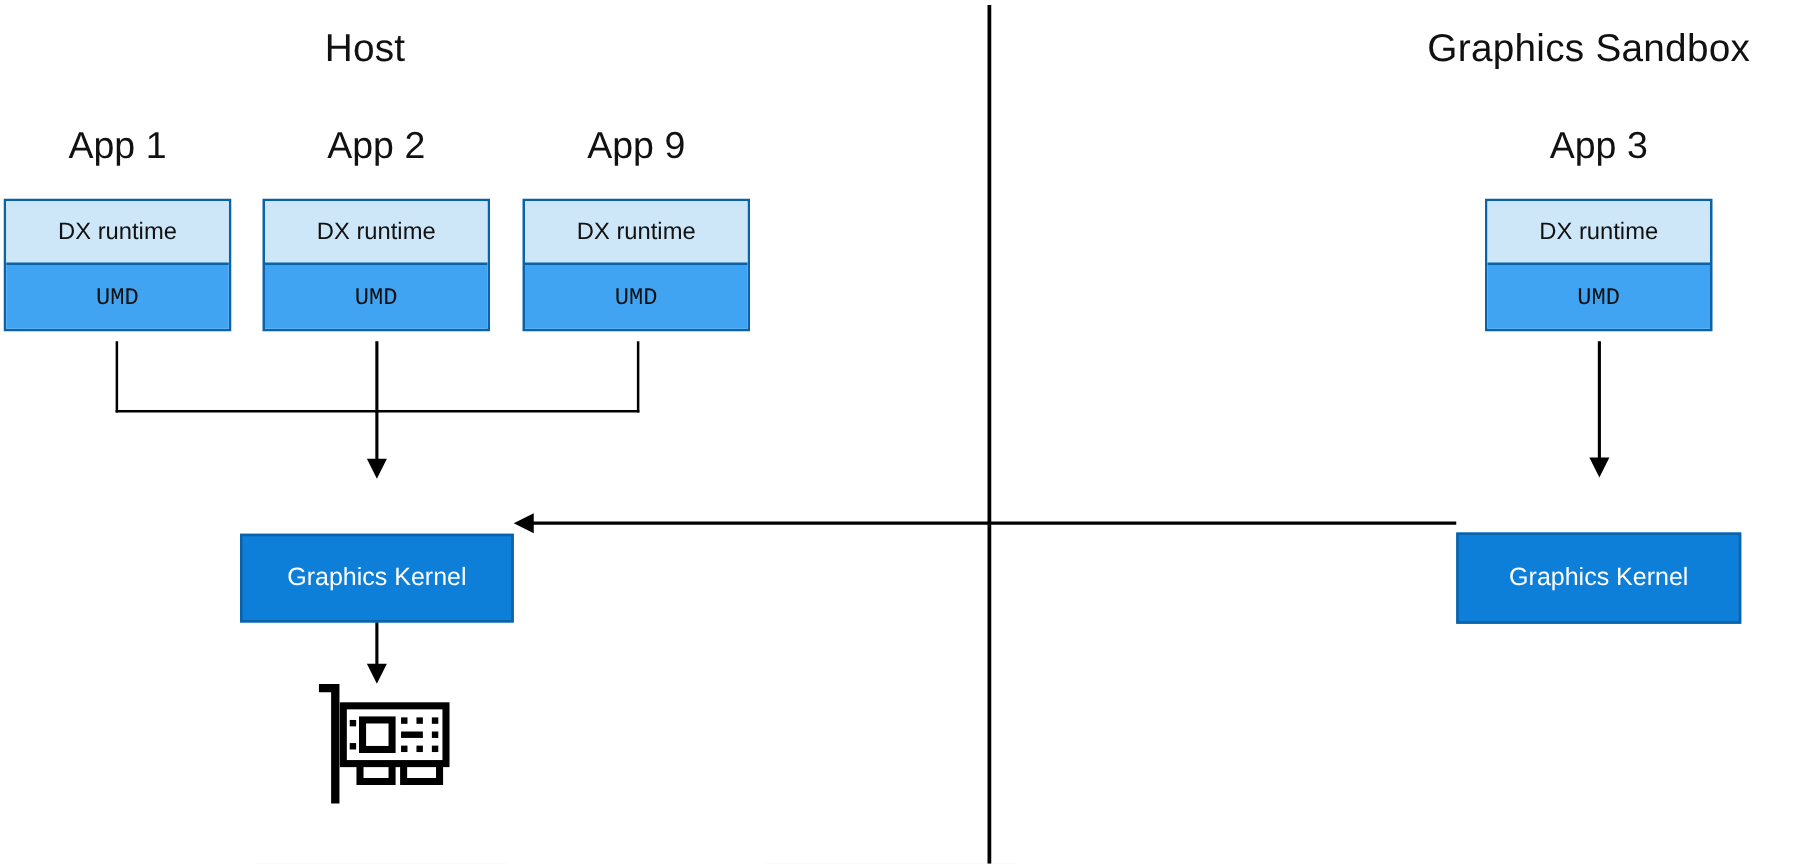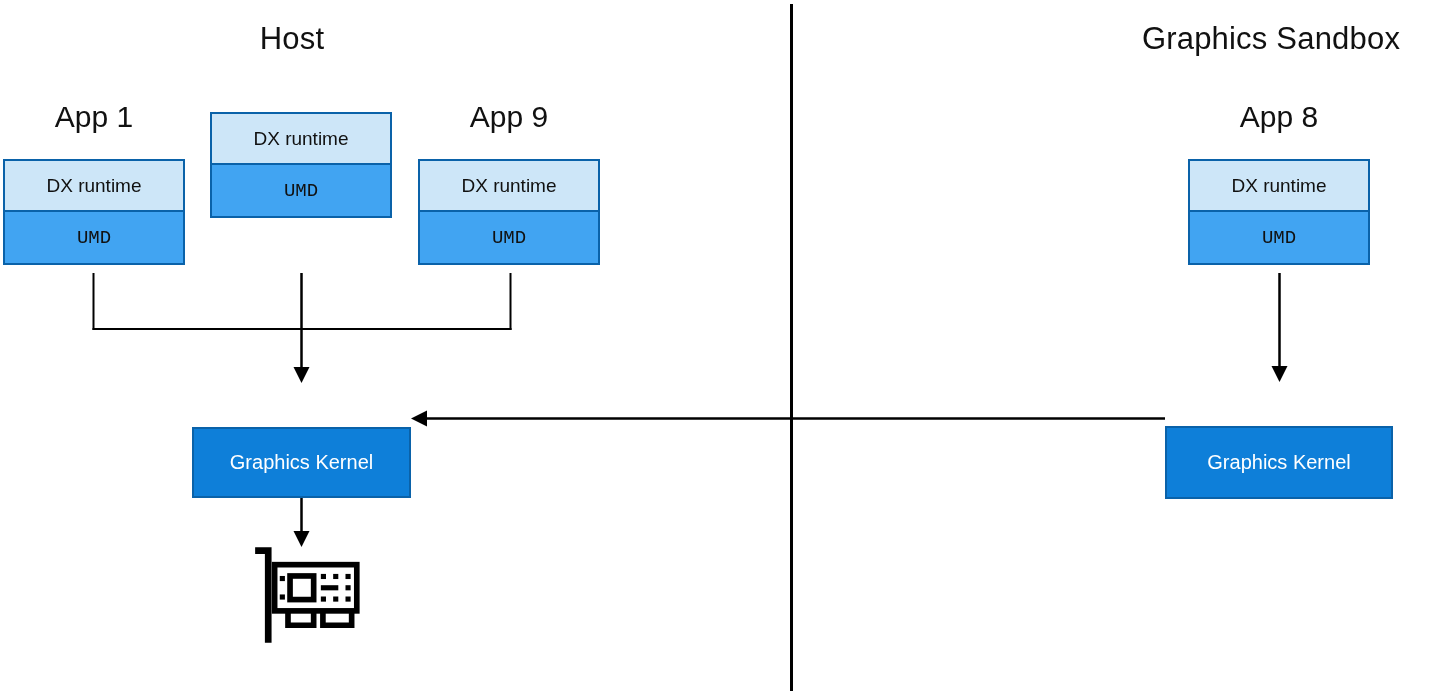--- a/index.html
+++ b/index.html
@@ -127,36 +127,37 @@
 
   <div class="app app-1">
     <div class="app-label">App 1</div>
     <div class="stack">
       <div class="layer dx">DX runtime</div>
       <div class="layer umd">UMD</div>
     </div>
   </div>
 
   <div class="app app-2">
+    <div class="app-label">App 2</div>
     <div class="stack">
       <div class="layer dx">DX runtime</div>
       <div class="layer umd">UMD</div>
     </div>
   </div>
 
   <div class="app app-3">
     <div class="app-label">App 9</div>
     <div class="stack">
       <div class="layer dx">DX runtime</div>
       <div class="layer umd">UMD</div>
     </div>
   </div>
 
   <div class="app app-4">
-    <div class="app-label">App 8</div>
+    <div class="app-label">App 3</div>
     <div class="stack">
       <div class="layer dx">DX runtime</div>
       <div class="layer umd">UMD</div>
     </div>
   </div>
 
   <div class="kernel kernel-host">Graphics Kernel</div>
   <div class="kernel kernel-sandbox">Graphics Kernel</div>
 
   <svg class="gpu-icon" viewBox="0 0 112 100" xmlns="http://www.w3.org/2000/svg">

